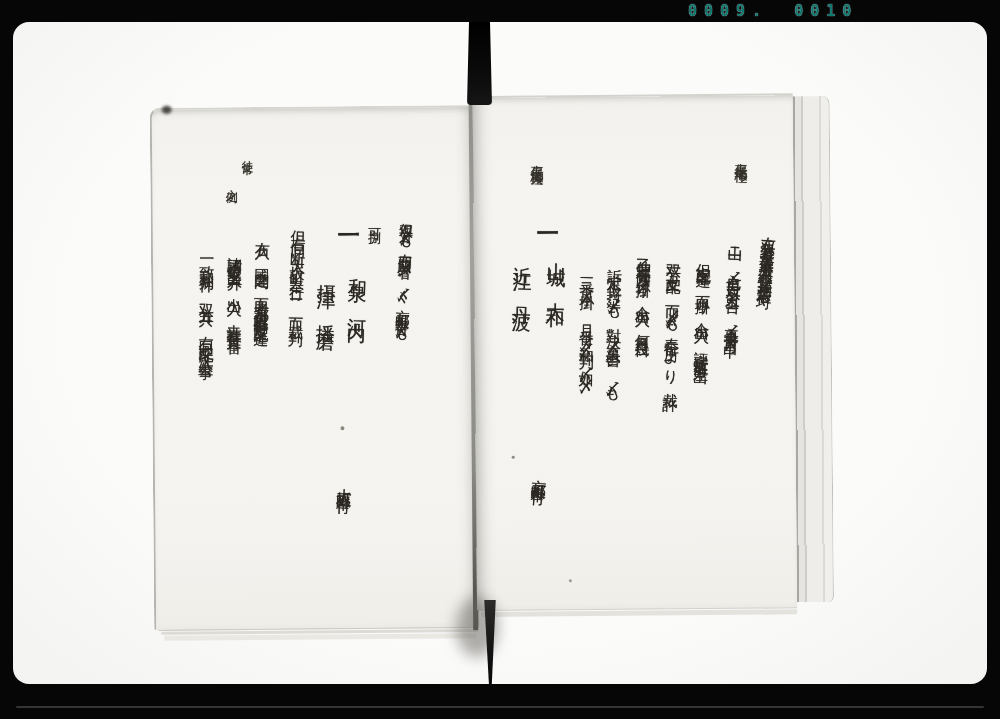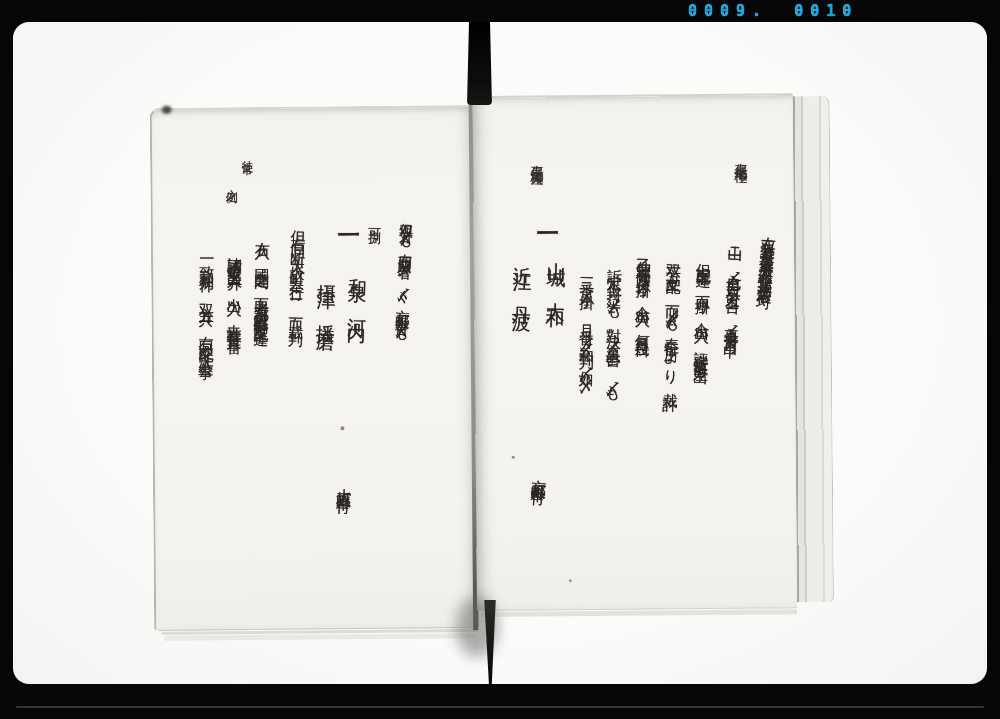--- a/index.html
+++ b/index.html
@@ -4,21 +4,21 @@
 <style>
   html,body{margin:0;padding:0;}
   body{
     width:1000px;height:719px;position:relative;overflow:hidden;
     background:#060606;
     font-family:"DejaVu Sans","Liberation Sans",sans-serif;
   }
   
   .frame-counter{
     position:absolute;left:688px;top:0px;height:22px;line-height:22px;
-    color:#0ea5e9;font-family:"DejaVu Sans Mono","Liberation Mono",monospace;
+    color:#0f766e;font-family:"DejaVu Sans Mono","Liberation Mono",monospace;
     font-size:15px;font-weight:bold;letter-spacing:7px;word-spacing:10px;
     text-shadow:0 0 1px #ffffff;
   }
   .photo{
     position:absolute;left:13px;top:22px;width:974px;height:662px;
     background:radial-gradient(ellipse at 50% 45%, #fbfbfa 60%, #f3f3f1 100%);
     border-radius:16px;
   }
   .bottom-line{
     position:absolute;left:16px;top:706px;width:968px;height:2px;

